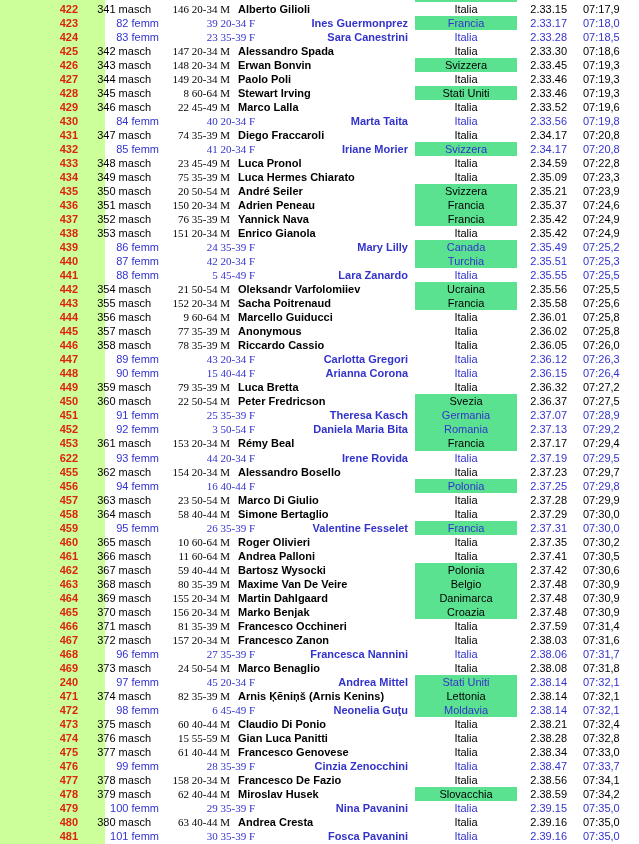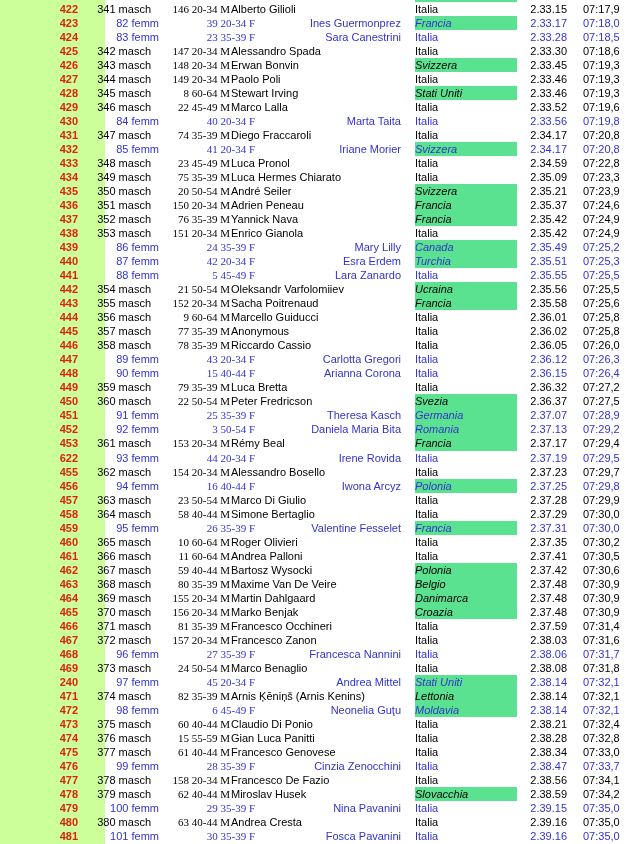--- a/index.html
+++ b/index.html
@@ -18,25 +18,25 @@
     position:absolute; left:415px; width:102px; top:0; height:2px;
     background:var(--hl,#5be291);
   }
   .row { position:relative; height:14.03px; line-height:14.03px; white-space:nowrap; }
   .c { position:absolute; top:0; height:14.03px; box-sizing:border-box; }
   .pos  { left:0;   width:78px;  text-align:right; color:var(--red,#dd2211); font-weight:bold; }
   .cat  { left:79px;  width:80px;  text-align:right; }
   .m .cat { padding-right:8px; }
   .grp  { left:165px; width:90px;  text-align:right;font-family:Liberation Serif, serif; }
   .m .grp { padding-right:25px; }
-  .name { left:231px; width:170px; }
+  .name { left:238px; width:170px;font-weight:bold; }
   .m .name { text-align:left; }
   .f .name { text-align:right; }
-  .country { left:415px; width:102px; text-align:left; }
-  .country.hl { background:var(--hl,#5be291);font-style:italic; }
+  .country { left:415px; width:102px; text-align:center; }
+  .country.hl { background:var(--hl,#5be291); }
   .time { left:517px; width:50px; text-align:right; }
   .pace { left:583px; width:56px; text-align:left; }
   .m { color:#000000; }
   .f { color:var(--blue,#3333cc); }
 </style>
 </head>
 <body>
 
 <div id="gutter"></div>
 
@@ -204,21 +204,20 @@
     <span class="c grp">24 35-39 F</span>
     <span class="c name">Mary Lilly</span>
     <span class="c country hl">Canada</span>
     <span class="c time">2.35.49</span>
     <span class="c pace">07:25,2</span>
   </div>
     <div class="row f">
     <span class="c pos">440</span>
     <span class="c cat">87 femm</span>
     <span class="c grp">42 20-34 F</span>
-    <span class="c name">Esra Erdem</span>
     <span class="c country hl">Turchia</span>
     <span class="c time">2.35.51</span>
     <span class="c pace">07:25,3</span>
   </div>
     <div class="row f">
     <span class="c pos">441</span>
     <span class="c cat">88 femm</span>
     <span class="c grp">5 45-49 F</span>
     <span class="c name">Lara Zanardo</span>
     <span class="c country">Italia</span>
@@ -348,21 +347,20 @@
     <span class="c grp">154 20-34 M</span>
     <span class="c name">Alessandro Bosello</span>
     <span class="c country">Italia</span>
     <span class="c time">2.37.23</span>
     <span class="c pace">07:29,7</span>
   </div>
     <div class="row f">
     <span class="c pos">456</span>
     <span class="c cat">94 femm</span>
     <span class="c grp">16 40-44 F</span>
-    <span class="c name">Iwona Arcyz</span>
     <span class="c country hl">Polonia</span>
     <span class="c time">2.37.25</span>
     <span class="c pace">07:29,8</span>
   </div>
     <div class="row m">
     <span class="c pos">457</span>
     <span class="c cat">363 masch</span>
     <span class="c grp">23 50-54 M</span>
     <span class="c name">Marco Di Giulio</span>
     <span class="c country">Italia</span>

